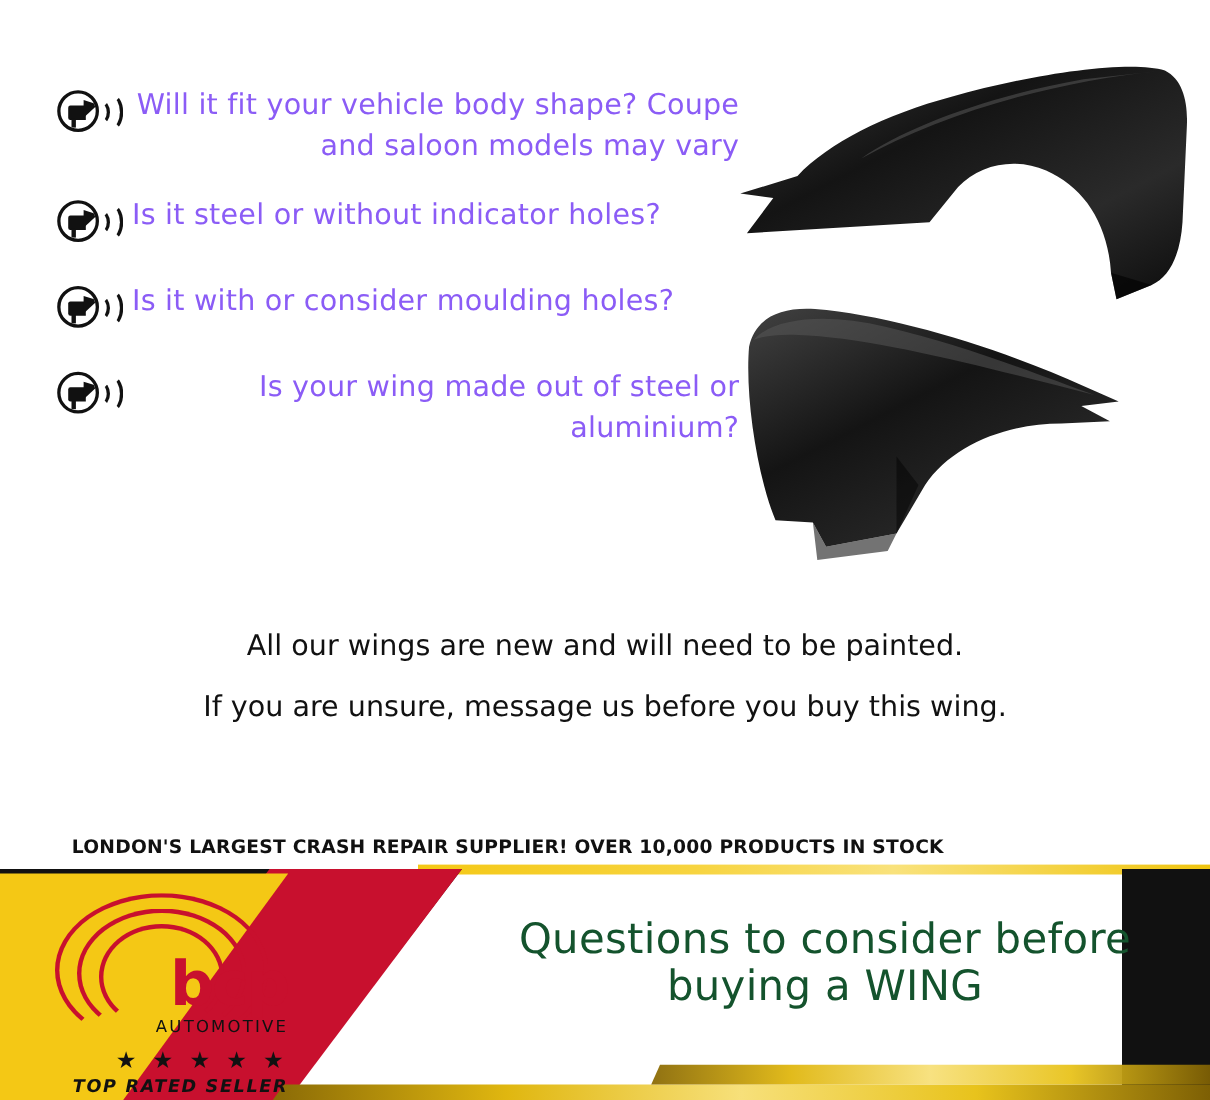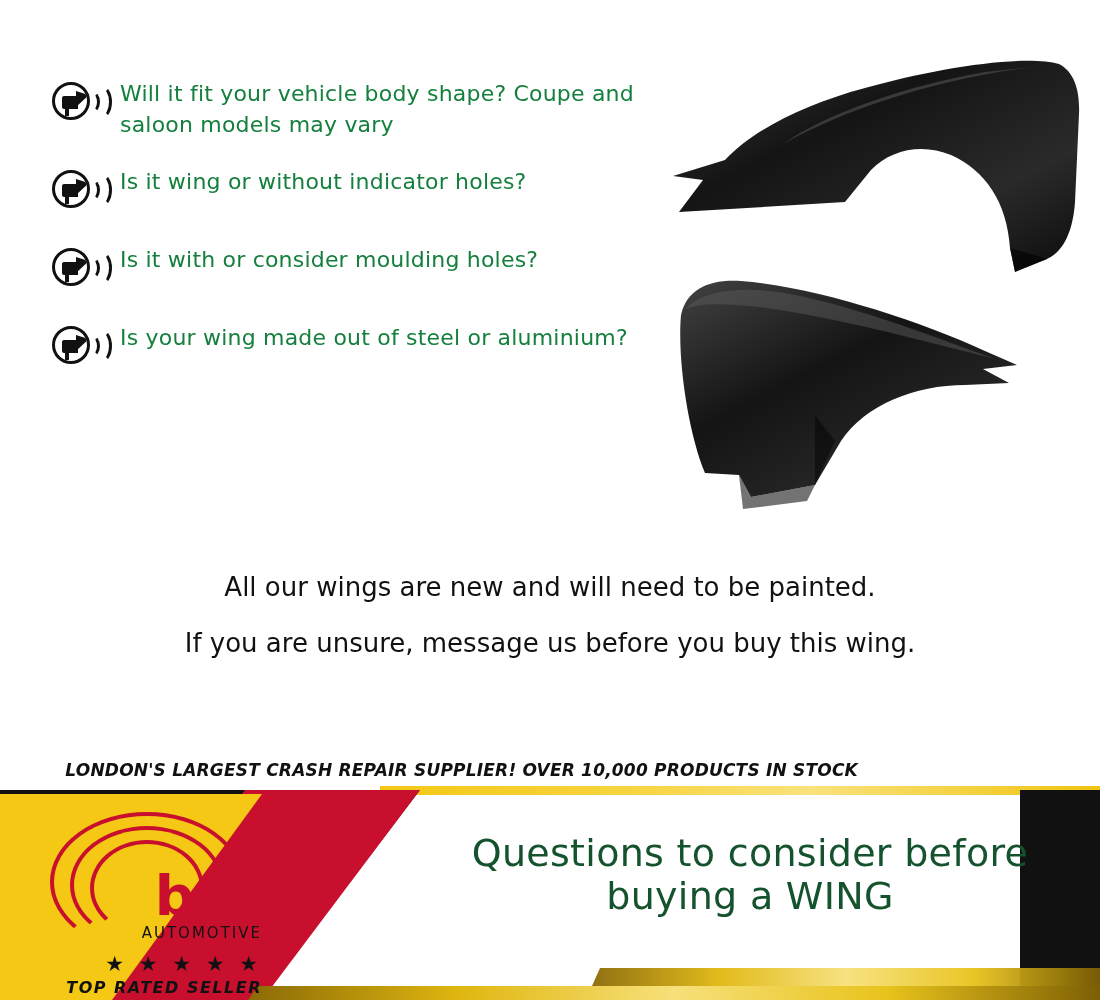--- a/index.html
+++ b/index.html
@@ -91,25 +91,26 @@
     width: 16px;
     height: 22px;
   }
   .q-icon .wave2 {
     left: 38px;
     top: 3px;
     width: 22px;
     height: 34px;
   }
   .q-text {
-    font-size: 22px;
+    font-size: 26px;
     line-height: 1.42;
-    color: #15803d;
+    color: #8b5cf6;
     letter-spacing: 0.2px;
     padding-left: 6px;
+    text-align: right;
   }
 
   
   .wing-top {
     position: absolute;
     left: 655px;
     top: 52px;
     width: 430px;
     height: 235px;
   }
@@ -137,21 +138,20 @@
     padding: 0 55px;
   }
 
   
   .strip-wrap {
     position: absolute;
     left: 0;
     top: 758px;
     width: 876px;
     height: 40px;
-    font-style: italic;
   }
   .strip-text {
     position: absolute;
     right: 18px;
     top: 2px;
     font-size: 17px;
     font-weight: bold;
     letter-spacing: 0.2px;
     color: #111;
     font-family: "DejaVu Sans", sans-serif;
@@ -258,21 +258,21 @@
     <div class="q-row">
       <div class="q-icon">
         <div class="horn-circle">
             <div class="horn-body"></div>
             <div class="horn-cone"></div>
             <div class="horn-stem"></div>
           </div>
         <div class="wave wave1"></div>
         <div class="wave wave2"></div>
       </div>
-      <div class="q-text">Is it wing or without indicator holes?</div>
+      <div class="q-text">Is it steel or without indicator holes?</div>
     </div>
 
     <div class="q-row">
       <div class="q-icon">
         <div class="horn-circle">
             <div class="horn-body"></div>
             <div class="horn-cone"></div>
             <div class="horn-stem"></div>
           </div>
         <div class="wave wave1"></div>

